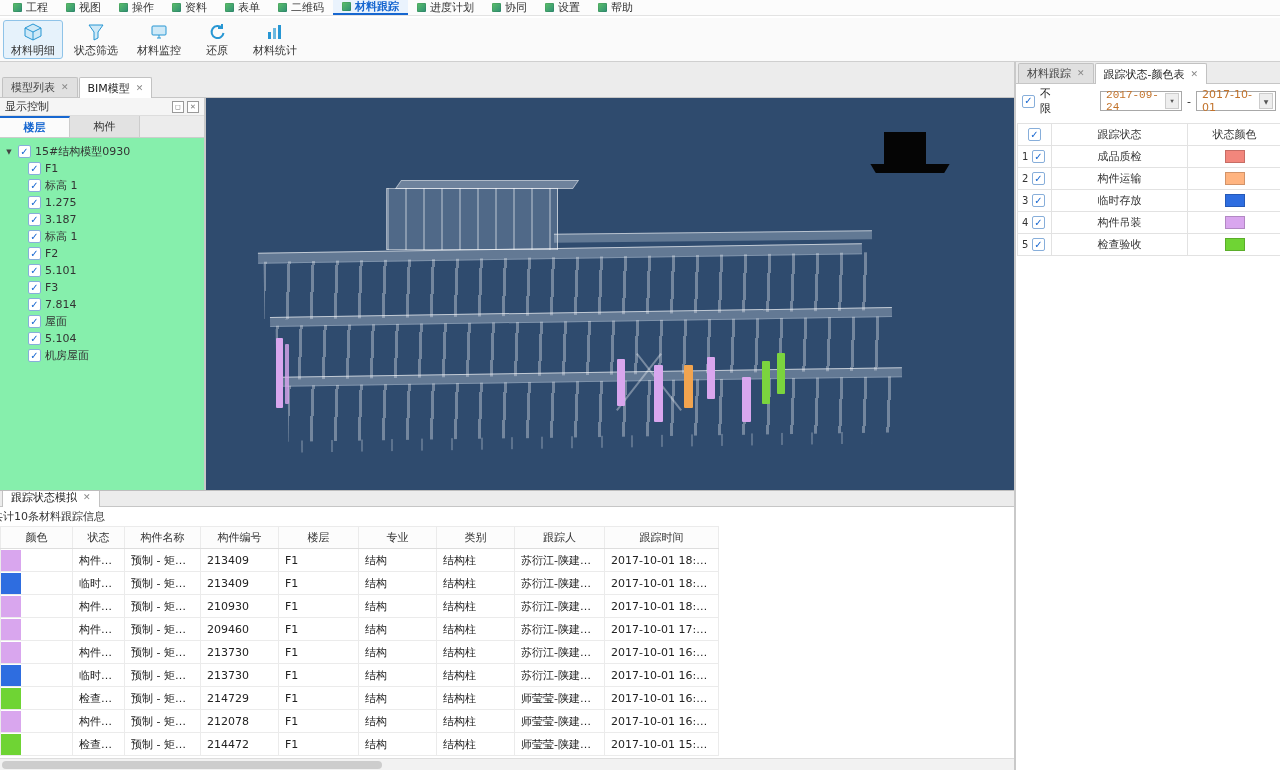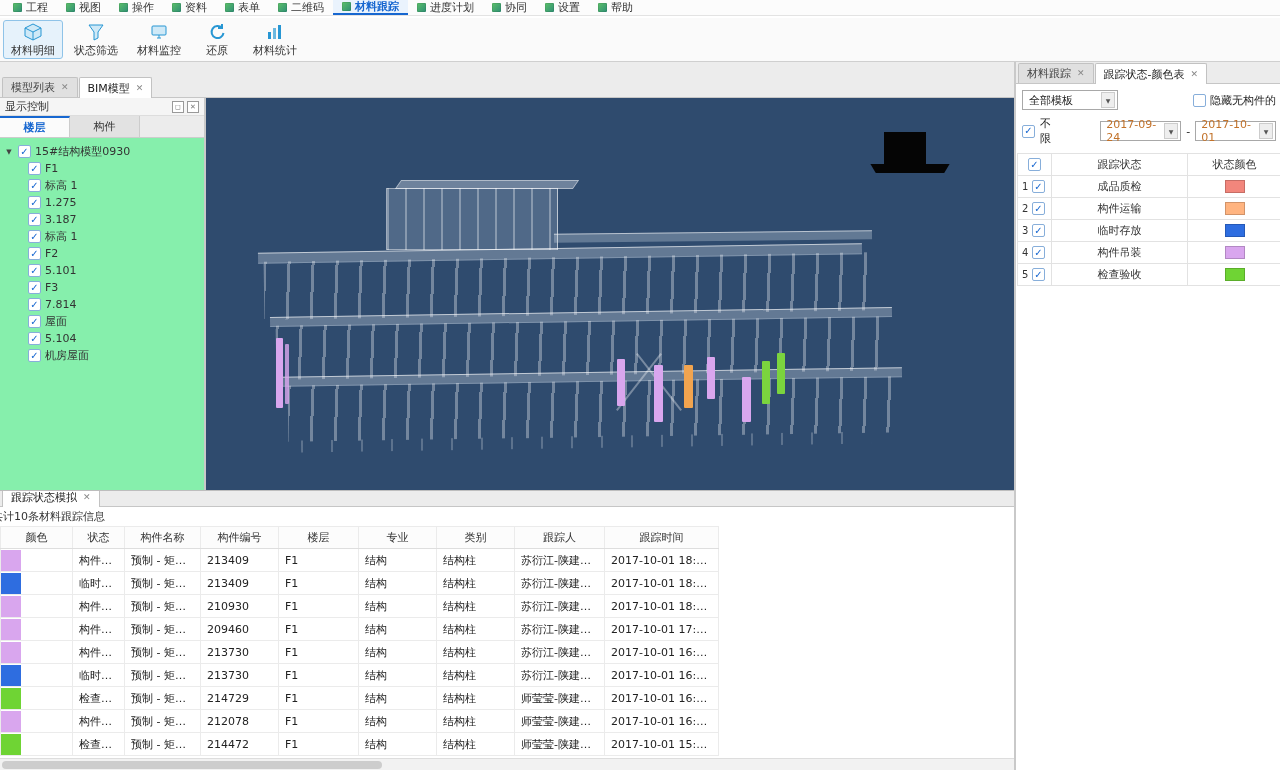--- a/index.html
+++ b/index.html
@@ -100,21 +100,21 @@
   .right-area .tabstrip { height:22px; }
   .rp-row1 { display:flex; align-items:center; padding:6px 4px 4px 6px; gap:6px; overflow:hidden; }
   .rp-select { display:flex; align-items:center; justify-content:space-between; width:96px; height:20px;
     border:1px solid #a8a8a8; background:#fff; padding:0 2px 0 6px; font-size:11px; flex:none; }
   .dd { width:14px; height:16px; display:flex; align-items:center; justify-content:center;
     font-size:6px; color:#555; background:#eee; border:1px solid #ccc; flex:none; }
   .rp-hide { display:flex; align-items:center; gap:4px; font-size:11px; margin-left:auto; white-space:nowrap; }
   .rp-row2 { display:flex; align-items:center; padding:2px 4px 7px 6px; gap:5px; font-size:11px; }
   .date-box { display:flex; align-items:center; height:20px; border:1px solid #a8a8a8; background:#fff;
     padding:0 2px 0 5px; gap:4px; color:#c2722a; font-size:11px; }
-  .rp-row2 .first-date { margin-left:36px; }
+  .rp-row2 .first-date { margin-left:36px;font-family:Liberation Mono, monospace; }
   .rp-table { border-collapse:collapse; table-layout:fixed; width:264px; margin-left:1px; }
   .rp-table th, .rp-table td { border:1px solid #e2e2e2; height:22px; font-size:11px; font-weight:normal;
     text-align:center; padding:0 2px; overflow:hidden; white-space:nowrap; color:#333; }
   .rp-lead { display:flex; align-items:center; justify-content:flex-start; gap:2px; padding-left:2px; }
   .rp-lead .rownum { font-size:10px; width:8px; text-align:left; }
   .swatch { width:20px; height:13px; border:1px solid rgba(0,0,0,0.18); margin:0 auto; }
 
   
   .bottom-area { position:absolute; top:490px; left:0; width:1014px; height:280px; background:#fff;
     border-top:1px solid #bdbdbd; display:flex; flex-direction:column; overflow:hidden; }
@@ -341,30 +341,20 @@
     <div class="tabstrip">
       <div class="tab">
         <span>材料跟踪</span>
         <span class="close">✕</span>
       </div>
       <div class="tab active">
         <span>跟踪状态-颜色表</span>
         <span class="close">✕</span>
       </div>
     </div>
-    <div class="rp-row1">
-      <div class="rp-select">
-        <span>全部模板</span>
-        <span class="dd">▼</span>
-      </div>
-      <div class="rp-hide">
-        <span class="cb"></span>
-        <span>隐藏无构件的</span>
-      </div>
-    </div>
     <div class="rp-row2">
       <span class="cb checked"></span>
       <span>不限</span>
       <div class="date-box first-date">
         <span>2017-09-24</span>
         <span class="dd">▼</span>
       </div>
       <span>-</span>
       <div class="date-box">
         <span>2017-10-01</span>

